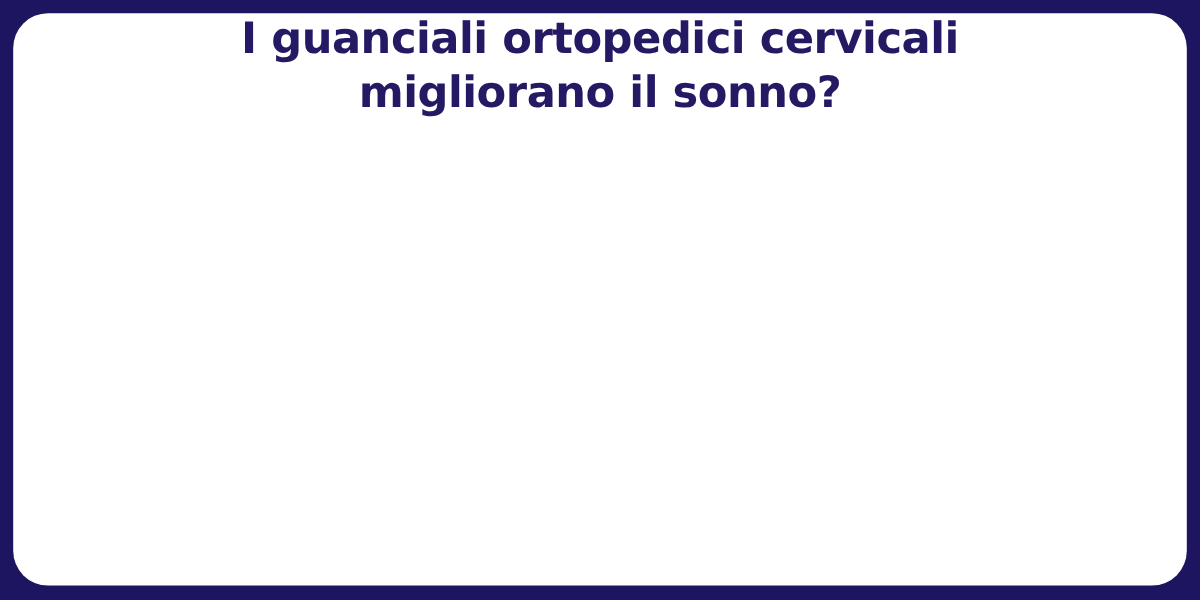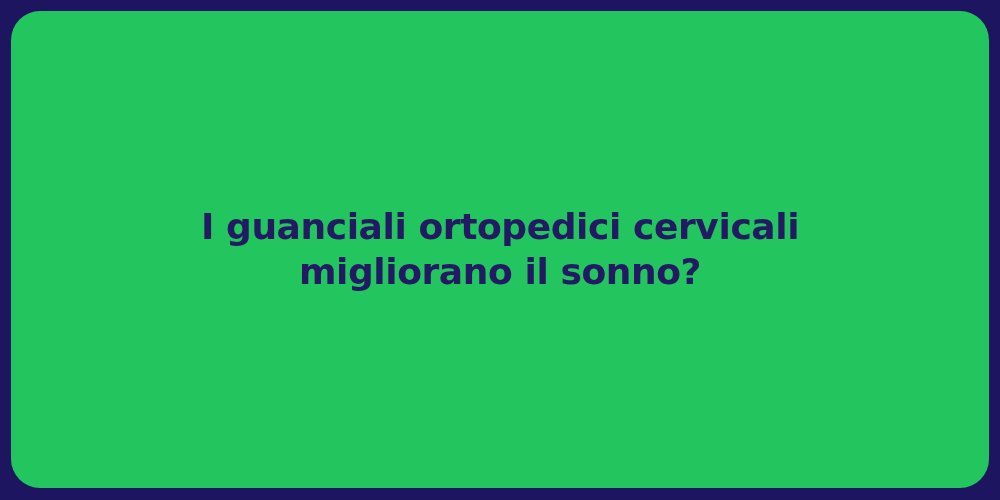--- a/index.html
+++ b/index.html
@@ -20,24 +20,23 @@
     width: 1000px;
     height: 500px;
     background: #1d1560;
     padding: 11px 11px 12px 11px;
   }
 
   .question-card {
     box-sizing: border-box;
     width: 100%;
     height: 100%;
-    background: #22c55e;
+    background: #ffffff;
     border-radius: 29px;
     display: flex;
-    align-items: center;
     justify-content: center;
     text-align: center;
     padding: 0 40px;
   }
 
   .question-title {
     margin: 0;
     font-family: "DejaVu Sans", "Liberation Sans", sans-serif;
     font-size: 36px;
     line-height: 1.25;

